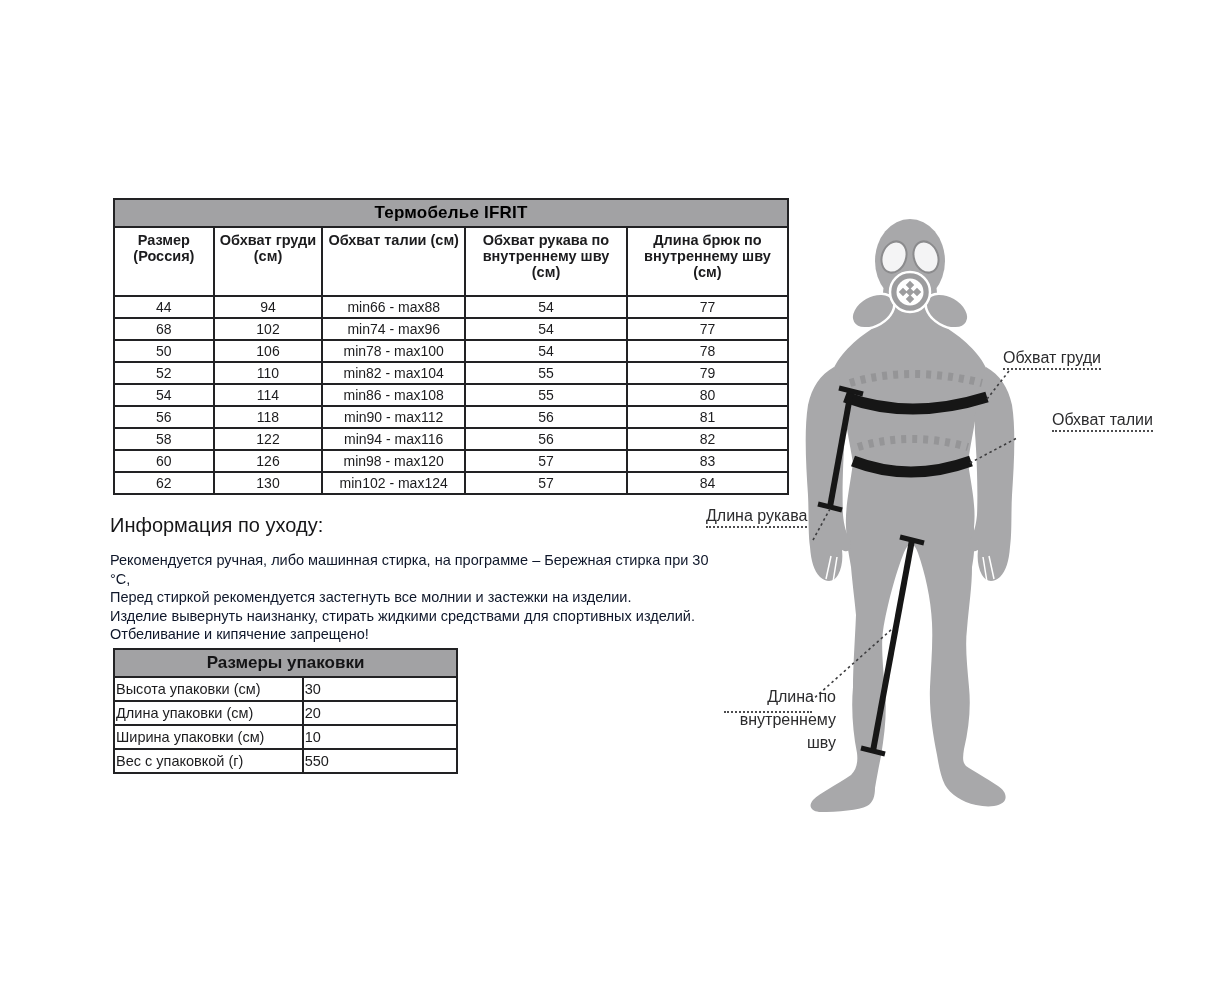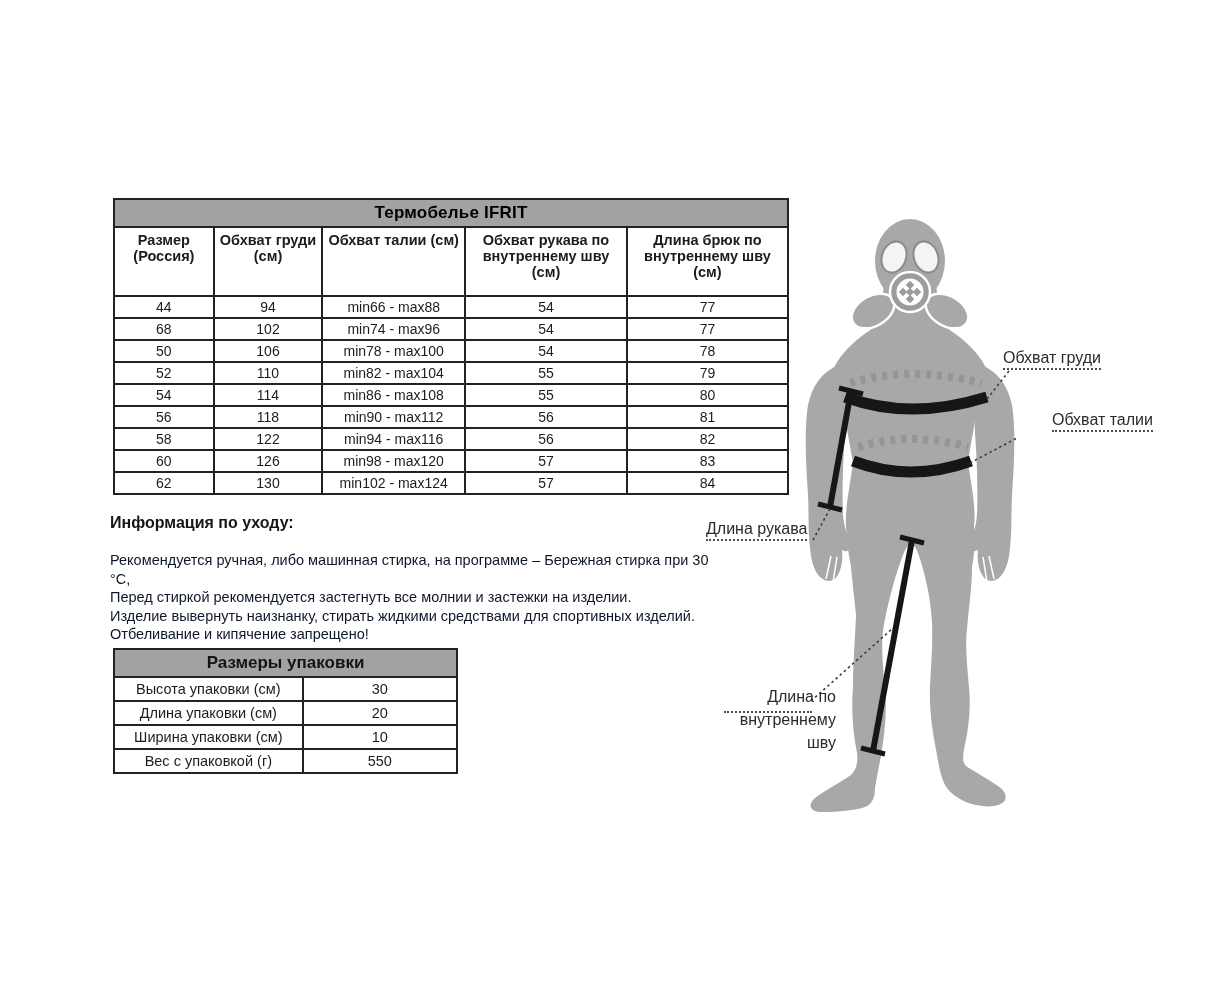--- a/index.html
+++ b/index.html
@@ -21,39 +21,39 @@
   .size-table thead th.colhead {
     height:48px; font-size:14.5px; font-weight:bold; line-height:1.12;
     text-align:center; vertical-align:top; padding:4px 3px 14px 3px; background:#ffffff;
   }
   .size-table tbody td {
     height:20px; font-size:14px; text-align:center; padding:0 2px; background:#ffffff;
   }
 
   
   .care-title {
-    position:absolute; left:110px; top:514px; font-size:16px; font-weight:bold;
+    position:absolute; left:110px; top:514px; font-size:20px; font-weight:normal;
     color:#161618;
   }
   .care-lines {
     position:absolute; left:110px; top:551px; width:620px;
     font-size:14.5px; line-height:18.5px; color:#0f172a;
   }
 
   
   table.pkg-table {
     position:absolute; left:113px; top:648px; width:345px;
     border-collapse:collapse; table-layout:fixed;
   }
   table.pkg-table th, table.pkg-table td { border:2px solid #222224; }
   .pkg-table .title-cell {
     background:#a2a2a4; height:24px; font-size:17px; font-weight:bold;
     text-align:center; color:#141416;
   }
-  .pkg-table td { height:20px; font-size:14.5px; text-align:center; background:#ffffff; }
+  .pkg-table td { height:20px; font-size:14.5px; background:#ffffff; }
 
   
   .figure-svg { position:absolute; left:700px; top:195px; width:430px; height:640px; }
   .annot {
     position:absolute; font-size:16px; color:#2b2b2d; white-space:nowrap;
   }
   .annot .u { border-bottom:2px dotted #4c4c4e; padding-bottom:1px; display:inline-block; }
   .annot-multiline {
     position:absolute; font-size:16px; color:#2b2b2d; width:112px; line-height:23px;
     white-space:normal;
@@ -283,19 +283,19 @@
       <path d="M 111,506 L 192,434"></path>
     </g>
   </svg>
 
   <div class="annot" style="left:1003px; top:349px;">
     <span class="u">Обхват груди</span>
   </div>
   <div class="annot" style="left:1052px; top:411px;">
     <span class="u">Обхват талии</span>
   </div>
-  <div class="annot" style="left:706px; top:520px;">
+  <div class="annot" style="left:706px; top:507px;">
     <span class="u">Длина рукава</span>
   </div>
   <div class="annot-multiline" style="left:724px; top:685px;">Длина по внутреннему шву</div>
   <div class="dotted-rule" style="left:724px; top:711px; width:88px;"></div>
 
 </div>
 
 </body></html>

